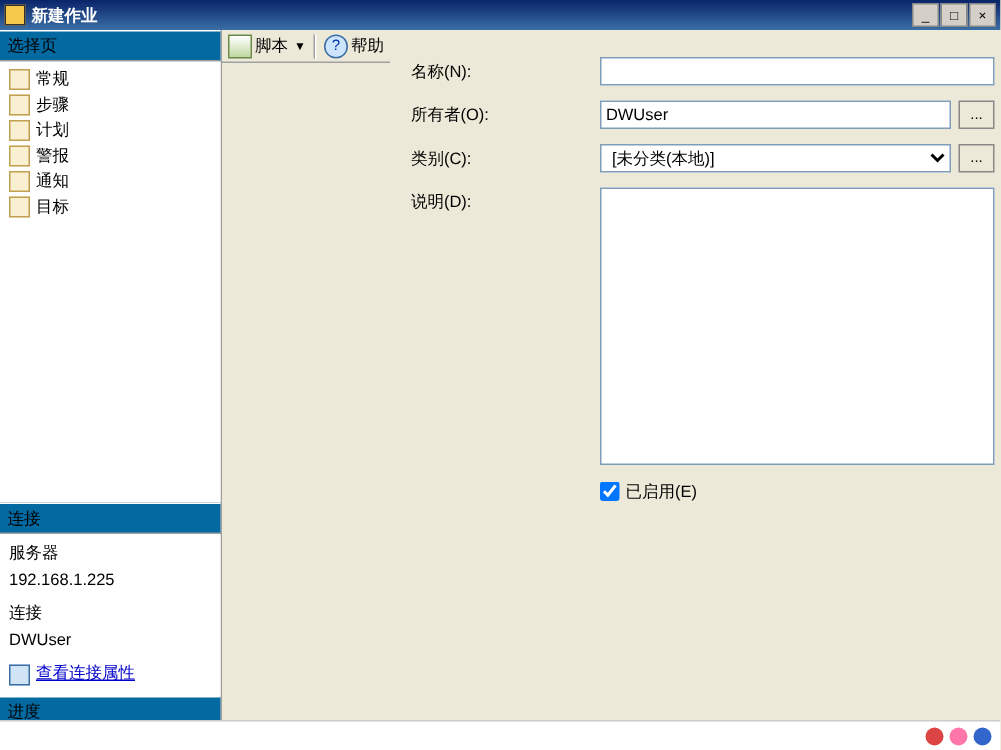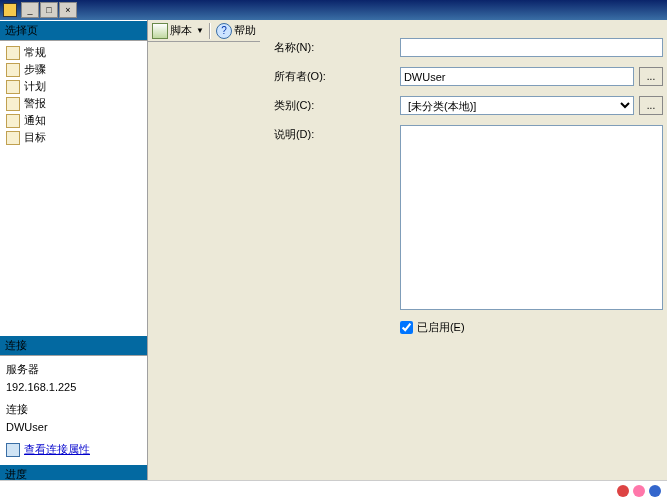--- a/index.html
+++ b/index.html
@@ -242,20 +242,21 @@
     .tray-icon { width: 12px; height: 12px; border-radius: 50%; }
     .tray-icon.red { background: #d44; }
     .tray-icon.pink { background: #f7a; }
     .tray-icon.blue { background: #36c; }
   </style>
 </head>
 <body>
 
 <div class="titlebar">
   <div class="titlebar-icon"></div>
+  <span class="titlebar-text">新建作业</span>
   <div class="win-btns">
     <div class="win-btn">_</div>
     <div class="win-btn">□</div>
     <div class="win-btn">×</div>
   </div>
 </div>
 
 <div class="main-area">
   <div class="sidebar">
     <div class="side-section-header">选择页</div>

